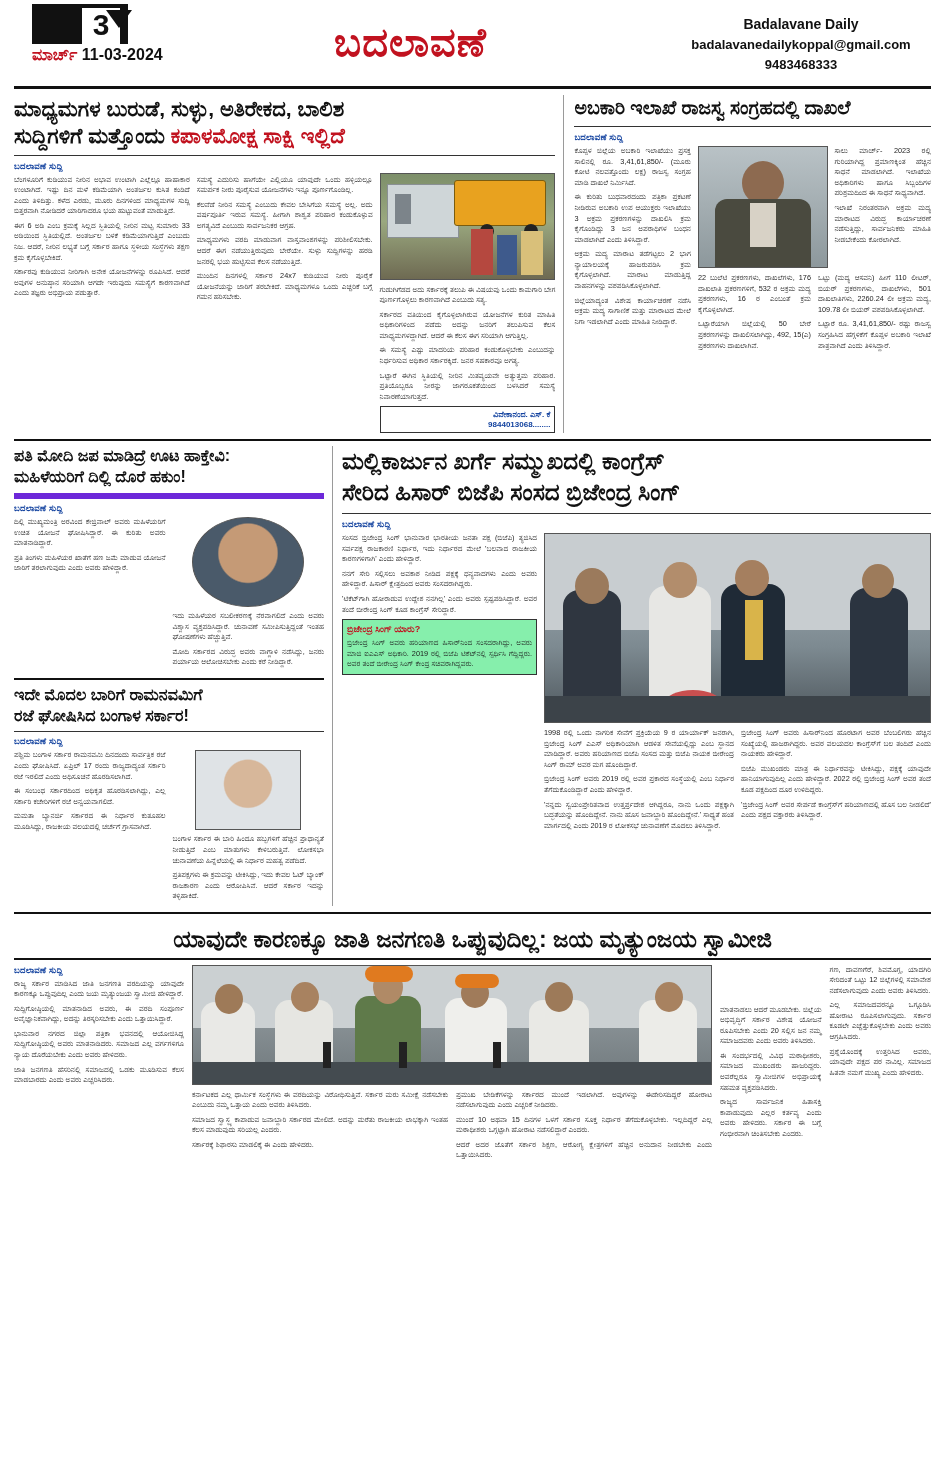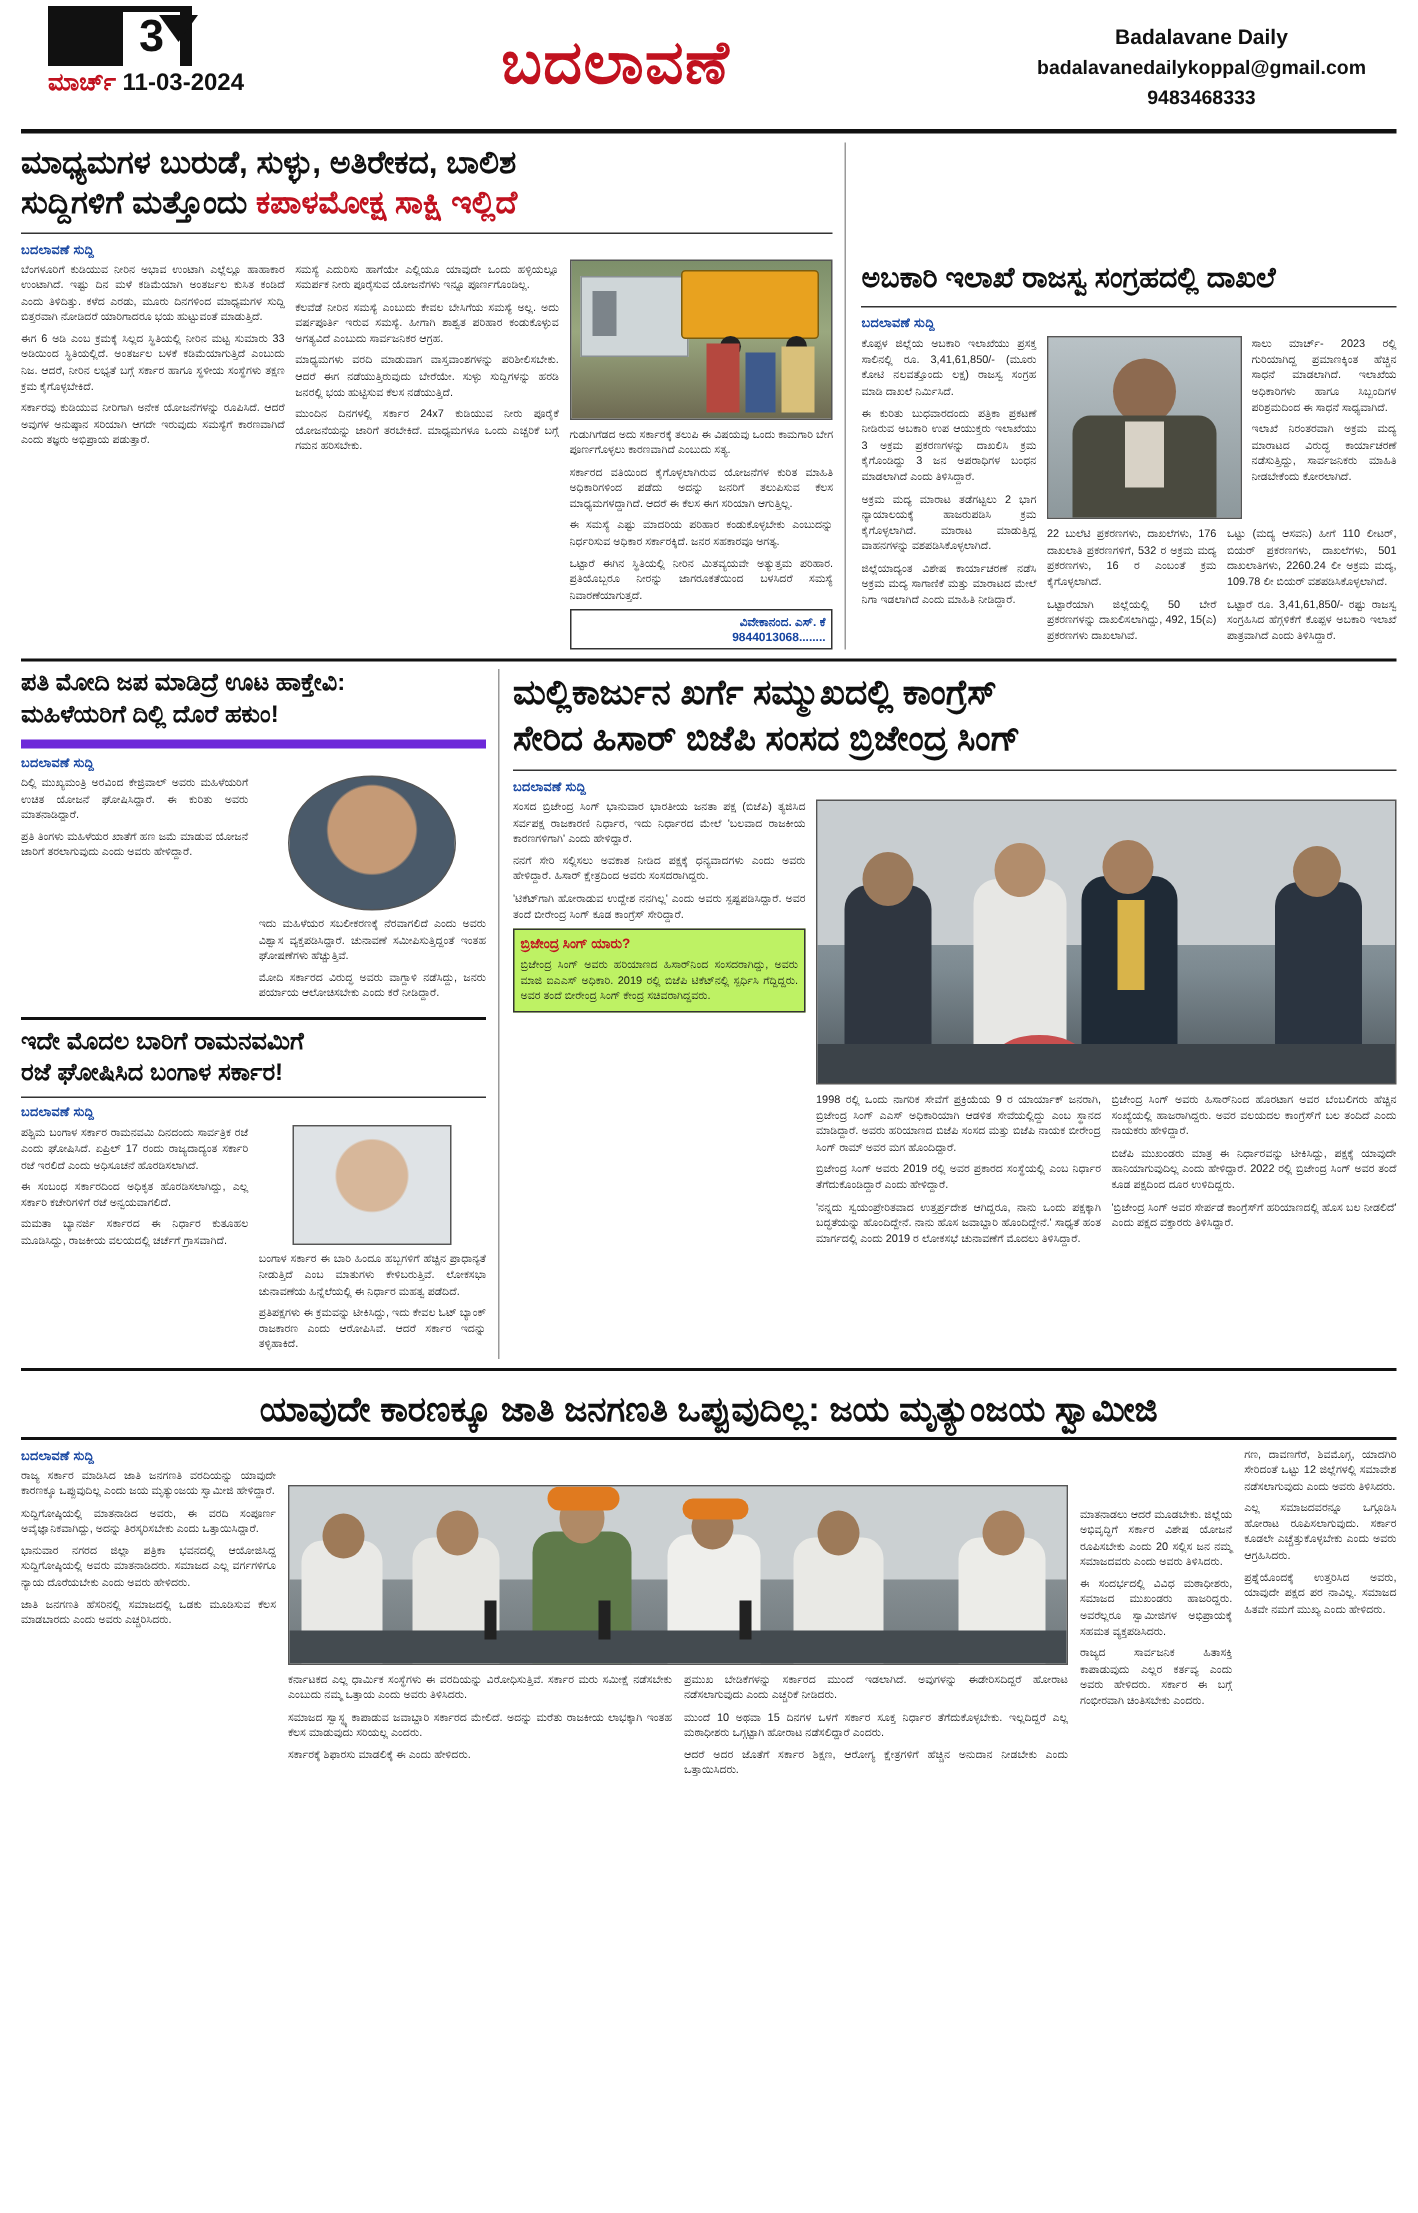--- a/index.html
+++ b/index.html
@@ -34,33 +34,33 @@
   .vrule{border-right:1px solid #9a9a9a;}
 
   
   .headline{font-size:21px;font-weight:bold;line-height:1.3;color:#111;}
   .headline .red{color:#c1121f;}
   .headline-2{font-size:19px;font-weight:bold;line-height:1.32;}
   .headline-3{font-size:16px;font-weight:bold;line-height:1.3;}
   .headline-big{font-size:23px;font-weight:bold;line-height:1.32;}
 
   
-  .top-wrap{display:flex;margin-top:6px;align-items:flex-end;}
+  .top-wrap{display:flex;margin-top:6px;}
   .left-top{width:542px;padding-right:8px;}
   .right-top{width:357px;padding-left:10px;}
 
   .photo{background:#9fb2c4;border:1px solid #555;position:relative;overflow:hidden;}
   .ph-inner{position:absolute;inset:0;}
 
   .cols3{display:flex;gap:7px;}
   .cols2{display:flex;gap:7px;}
   .col{flex:1;}
   .sig{text-align:right;font-size:8px;font-weight:bold;color:#1544a0;}
 
-  .boxnote{border:1px solid #333;background:#bef264;padding:4px;margin-top:4px;}
+  .boxnote{border:1px solid #333;background:#86efac;padding:4px;margin-top:4px;}
   .boxnote .bt{color:#c1121f;font-weight:bold;font-size:9px;margin-bottom:3px;}
 
   .bottom-banner{margin-top:6px;}
   .banner-head{font-size:23px;font-weight:bold;text-align:center;line-height:1.2;padding:6px 0 4px;}
 </style>
 </head>
 <body>
 
 <div class="page">
 
@@ -304,21 +304,21 @@
         <div class="body-col">
           <p>ರಾಜ್ಯ ಸರ್ಕಾರ ಮಾಡಿಸಿದ ಜಾತಿ ಜನಗಣತಿ ವರದಿಯನ್ನು ಯಾವುದೇ ಕಾರಣಕ್ಕೂ ಒಪ್ಪುವುದಿಲ್ಲ ಎಂದು ಜಯ ಮೃತ್ಯುಂಜಯ ಸ್ವಾಮೀಜಿ ಹೇಳಿದ್ದಾರೆ.</p>
           <p>ಸುದ್ದಿಗೋಷ್ಠಿಯಲ್ಲಿ ಮಾತನಾಡಿದ ಅವರು, ಈ ವರದಿ ಸಂಪೂರ್ಣ ಅವೈಜ್ಞಾನಿಕವಾಗಿದ್ದು, ಅದನ್ನು ತಿರಸ್ಕರಿಸಬೇಕು ಎಂದು ಒತ್ತಾಯಿಸಿದ್ದಾರೆ.</p>
           <p>ಭಾನುವಾರ ನಗರದ ಜಿಲ್ಲಾ ಪತ್ರಿಕಾ ಭವನದಲ್ಲಿ ಆಯೋಜಿಸಿದ್ದ ಸುದ್ದಿಗೋಷ್ಠಿಯಲ್ಲಿ ಅವರು ಮಾತನಾಡಿದರು. ಸಮಾಜದ ಎಲ್ಲ ವರ್ಗಗಳಿಗೂ ನ್ಯಾಯ ದೊರೆಯಬೇಕು ಎಂದು ಅವರು ಹೇಳಿದರು.</p>
           <p>ಜಾತಿ ಜನಗಣತಿ ಹೆಸರಿನಲ್ಲಿ ಸಮಾಜದಲ್ಲಿ ಒಡಕು ಮೂಡಿಸುವ ಕೆಲಸ ಮಾಡಬಾರದು ಎಂದು ಅವರು ಎಚ್ಚರಿಸಿದರು.</p>
         </div>
       </div>
 
       <div style="flex:1;">
         <div style="display:flex;gap:8px;">
-          <div style="width:520px;margin-top:25px;">
+          <div style="width:520px;">
             <div class="photo" style="height:118px;background:linear-gradient(180deg,#9fa7ab 0%,#6f787c 100%);">
               <div class="ph-inner">
                 <div style="position:absolute;left:0;top:0;right:0;height:62px;background:#cbd0d2;"></div>
                 <div style="position:absolute;left:8px;top:36px;width:54px;height:82px;background:#e9e9e6;border-radius:14px 14px 0 0;"></div>
                 <div style="position:absolute;left:22px;top:18px;width:28px;height:30px;border-radius:50%;background:#9e7a58;"></div>
                 <div style="position:absolute;left:82px;top:34px;width:58px;height:84px;background:#e6e6e2;border-radius:14px 14px 0 0;"></div>
                 <div style="position:absolute;left:98px;top:16px;width:28px;height:30px;border-radius:50%;background:#a88260;"></div>
                 <div style="position:absolute;left:162px;top:30px;width:66px;height:88px;background:#5f7a4a;border-radius:14px 14px 0 0;"></div>
                 <div style="position:absolute;left:180px;top:4px;width:30px;height:34px;border-radius:50%;background:#b08a66;"></div>
                 <div style="position:absolute;left:172px;top:0px;width:48px;height:16px;background:#e07a1f;border-radius:8px;"></div>

